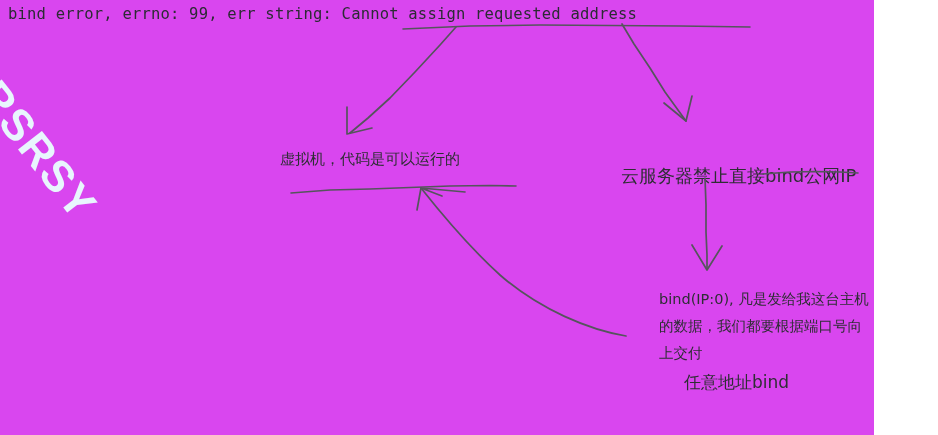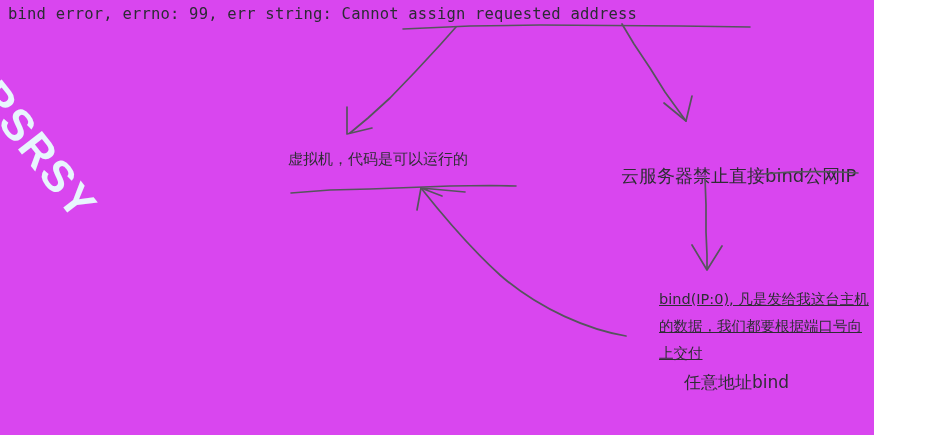--- a/index.html
+++ b/index.html
@@ -44,35 +44,33 @@
   .cn-note {
     position: absolute;
     color: #2e2e34;
     font-family: "DejaVu Sans", "Liberation Sans", sans-serif;
     white-space: nowrap;
   }
   #note-vm {
     left: 280px;
     top: 150px;
     font-size: 15px;
-    margin-left: 8px;
   }
   #note-cloud {
     left: 621px;
     top: 164px;
     font-size: 18px;
   }
   #note-bind-desc {
     left: 659px;
     top: 286px;
     font-size: 14.5px;
     width: 212px;
     white-space: normal;
     line-height: 27px;
-    text-decoration: underline;
   }
   #note-any-addr {
     left: 684px;
     top: 371px;
     font-size: 17px;
   }
   svg.ink {
     position: absolute;
     left: 0;
     top: 0;

